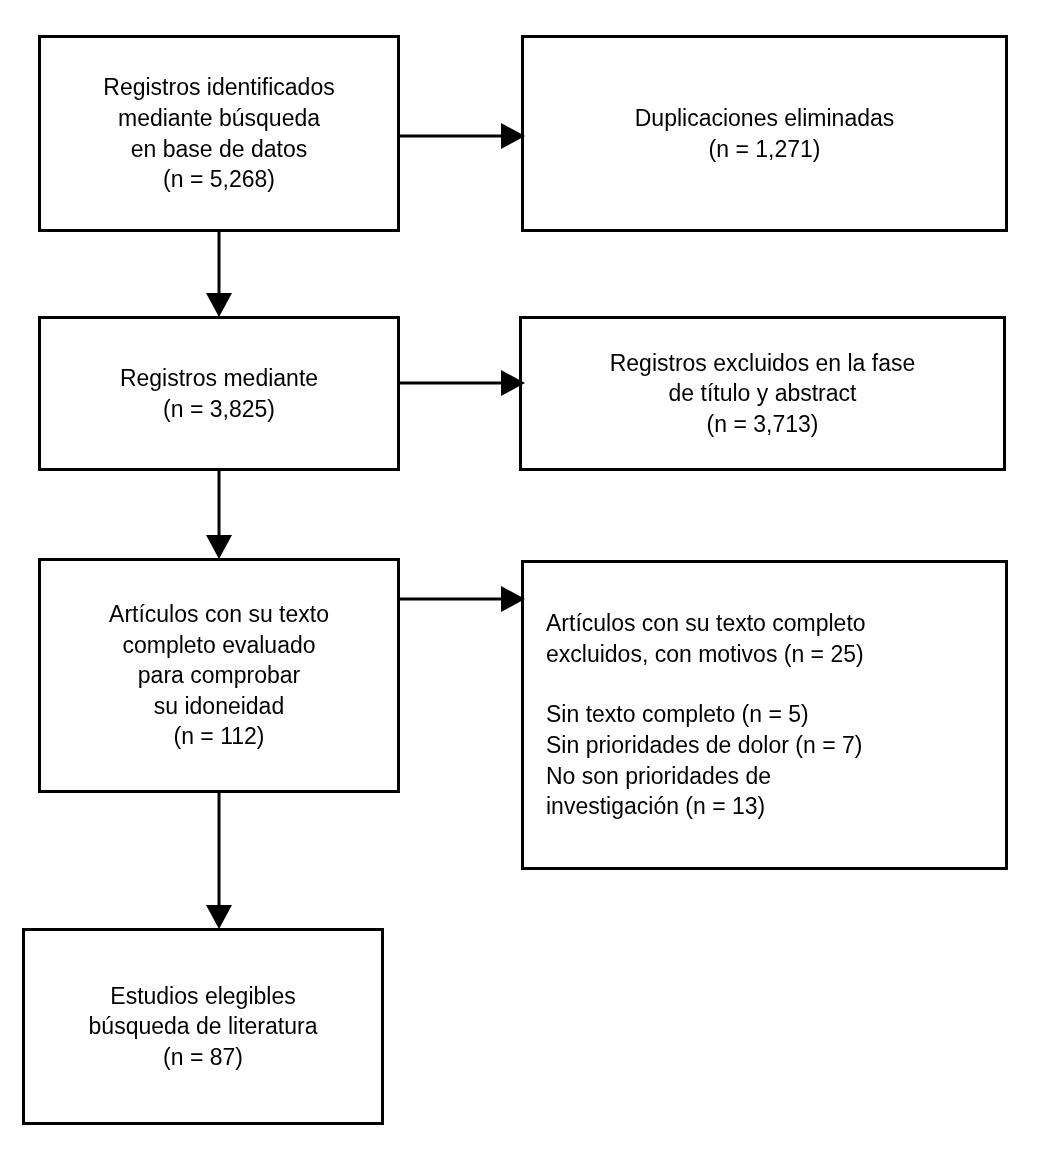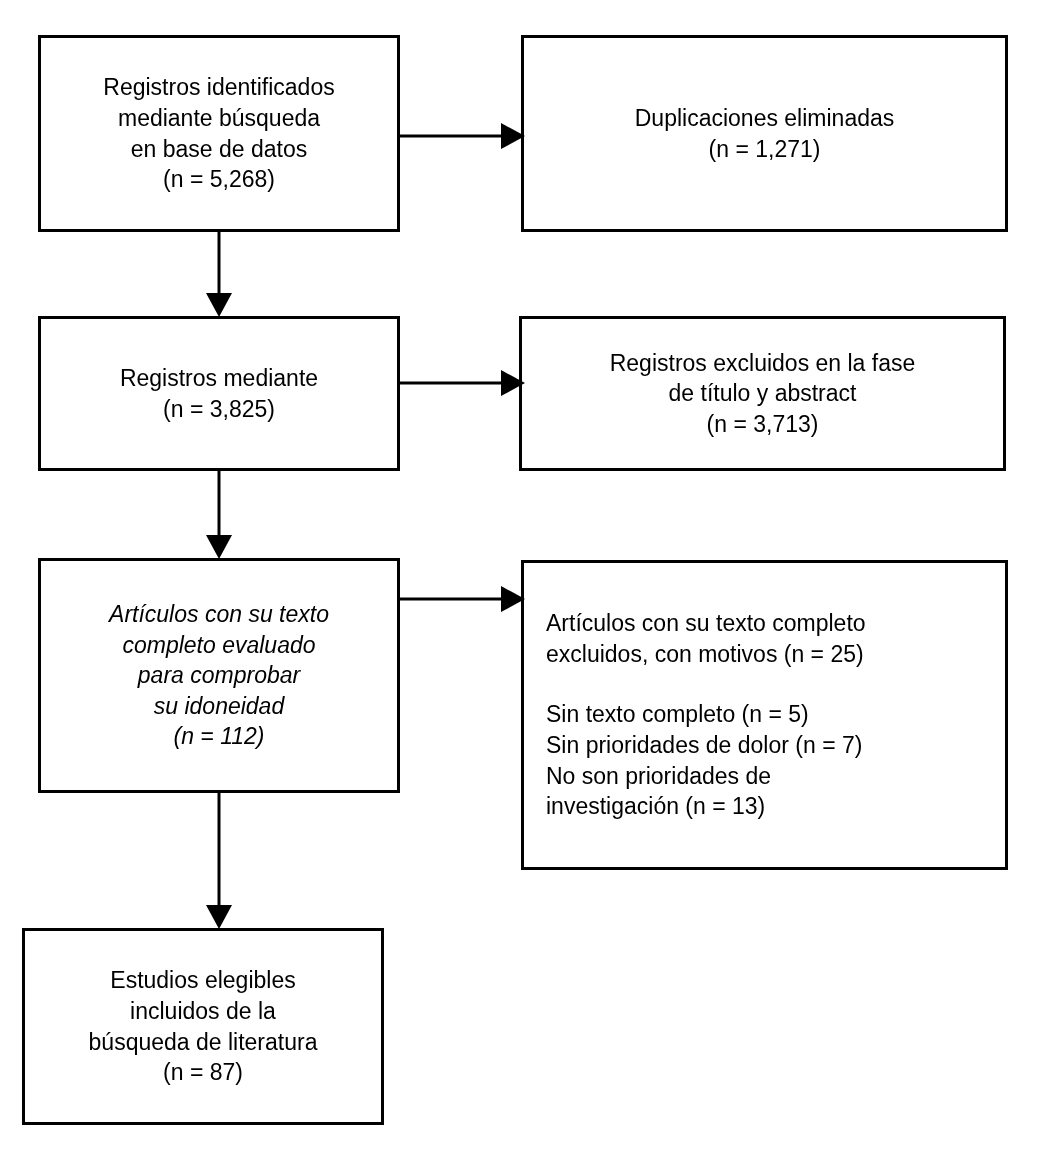--- a/index.html
+++ b/index.html
@@ -44,21 +44,21 @@
   }
   .spacer-line {
     display: block;
     height: 30px;
   }
   
   #box-identified   { left: 38px;  top: 35px;   width: 362px; height: 197px; }
   #box-duplicates   { left: 521px; top: 35px;   width: 487px; height: 197px; }
   #box-screened     { left: 38px;  top: 316px;  width: 362px; height: 155px; }
   #box-excluded-ta  { left: 519px; top: 316px;  width: 487px; height: 155px; }
-  #box-fulltext     { left: 38px;  top: 558px;  width: 362px; height: 235px; font-style: italic; }
+  #box-fulltext     { left: 38px;  top: 558px;  width: 362px; height: 235px; }
   #box-excluded-ft  { left: 521px; top: 560px;  width: 487px; height: 310px; }
   #box-included     { left: 22px;  top: 928px;  width: 362px; height: 197px; }
 
   .arrow-svg {
     position: absolute;
     overflow: visible;
     pointer-events: none;
   }
   .arrow-line {
     stroke: #000000;
@@ -117,21 +117,20 @@
     <span class="box-line">excluidos, con motivos (n = 25)</span>
     <span class="spacer-line"></span>
     <span class="box-line">Sin texto completo (n = 5)</span>
     <span class="box-line">Sin prioridades de dolor (n = 7)</span>
     <span class="box-line">No son prioridades de</span>
     <span class="box-line">investigación (n = 13)</span>
   </div>
 
   <div class="flow-box centered" id="box-included">
     <span class="box-line">Estudios elegibles</span>
-    <span class="box-line">incluidos de la</span>
     <span class="box-line">búsqueda de literatura</span>
     <span class="box-line">(n = 87)</span>
   </div>
 
   <svg class="arrow-svg" id="arrow-h-1" viewBox="0 0 126 30">
     <line class="arrow-line" x1="0" y1="15" x2="104" y2="15"></line>
     <polygon class="arrow-head" points="101,2 125,15 101,28"></polygon>
   </svg>
 
   <svg class="arrow-svg" id="arrow-h-2" viewBox="0 0 126 30">

